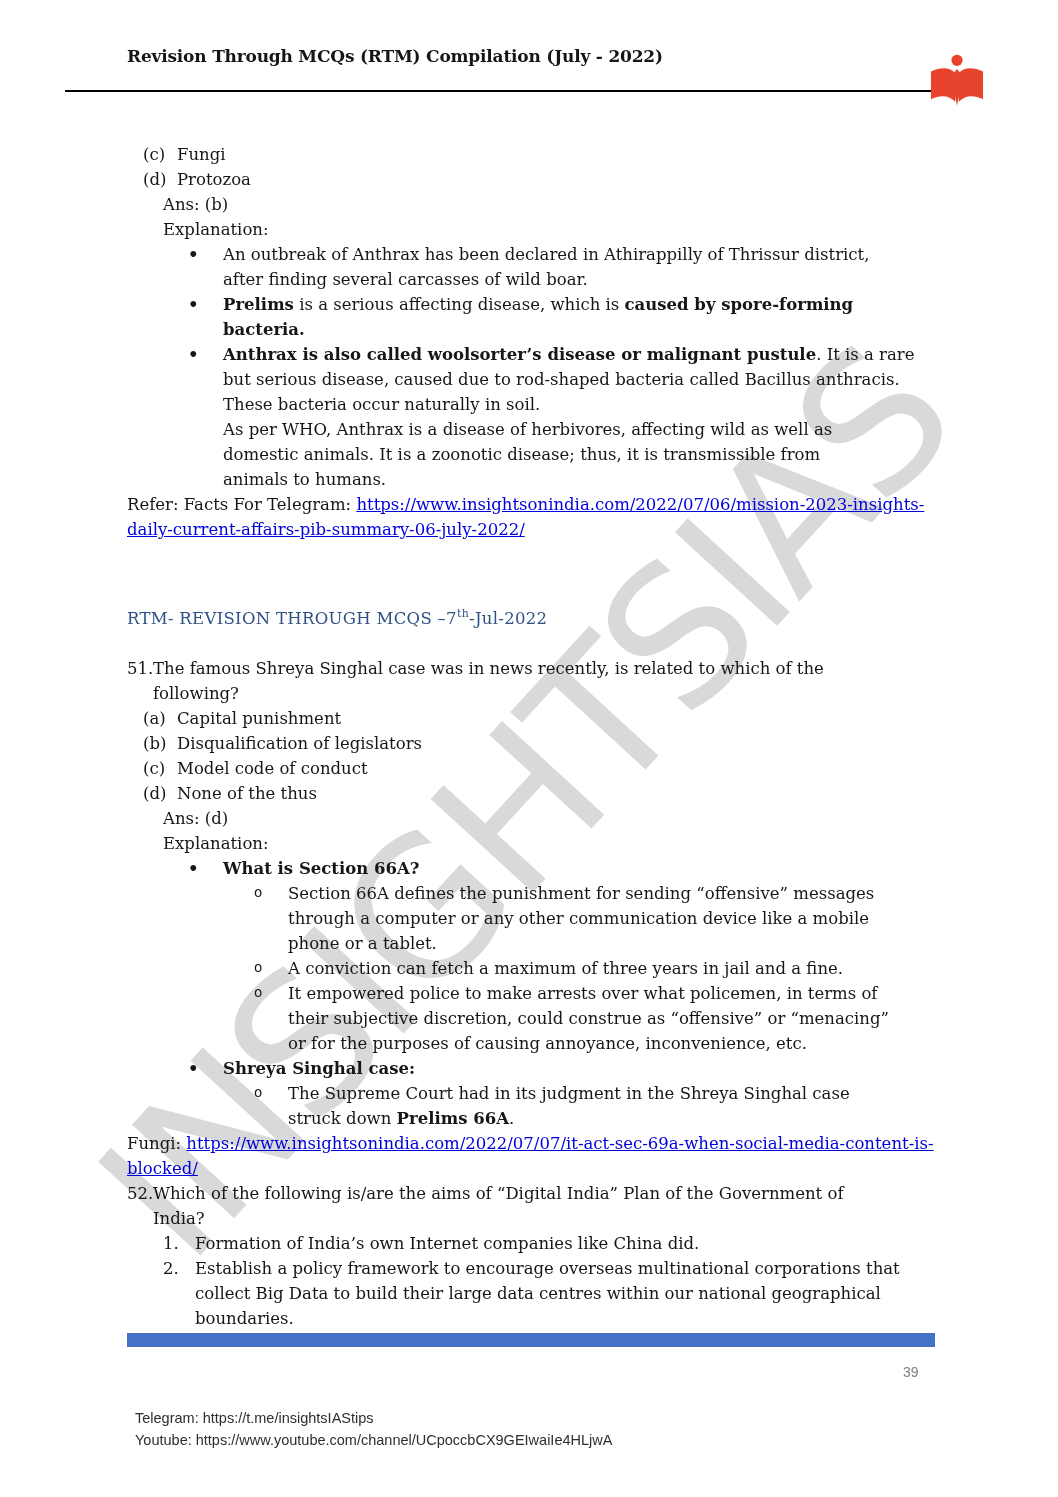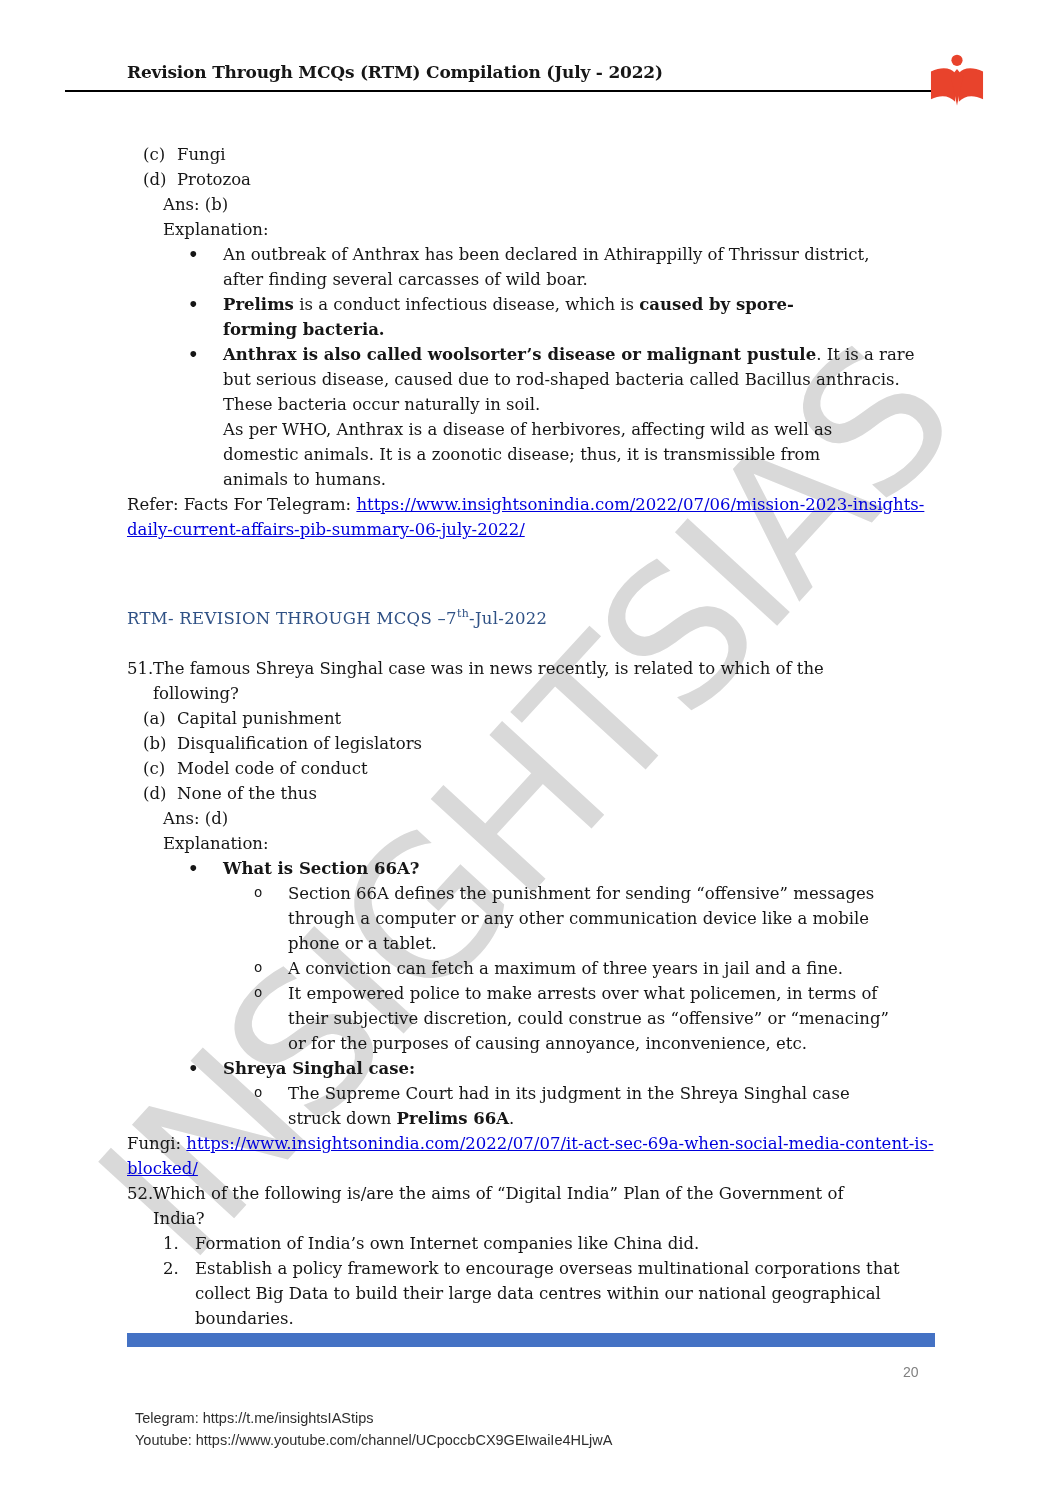--- a/index.html
+++ b/index.html
@@ -3,21 +3,21 @@
 <meta charset="utf-8">
 <style>
   html,body{margin:0;padding:0;background:#888;}
   .page{position:relative;width:1058px;height:1497px;background:#ffffff;overflow:hidden;
         font-family:"DejaVu Serif",serif;color:#161616;}
   
   .watermark{position:absolute;left:58px;top:1150px;transform:rotate(-47.5deg);transform-origin:0 0;
              font-family:"DejaVu Sans",sans-serif;font-size:190px;font-weight:400;letter-spacing:-6px;
              color:#d9d9d9;white-space:nowrap;z-index:0;}
   
-  .hdr-title{position:absolute;left:127px;top:62px;font-size:17px;font-weight:bold;letter-spacing:-0.2px;z-index:2;}
+  .hdr-title{position:absolute;left:127px;top:46px;font-size:17px;font-weight:bold;letter-spacing:-0.2px;z-index:2;}
   .hdr-rule{position:absolute;left:65px;top:90px;width:875px;height:2px;background:#000;z-index:1;}
   .logo{position:absolute;left:926px;top:50px;width:62px;height:64px;z-index:2;}
   
   .content{position:absolute;left:127px;top:142px;width:812px;font-size:16.5px;line-height:25px;z-index:1;}
   .c-opt{margin-left:16px;}
   .c-opt .mk{display:inline-block;width:34px;}
   .c-ml{margin-left:36px;}
   .blt{position:relative;padding-left:96px;}
   .blt::before{content:"\2022";position:absolute;left:61px;top:0;font-weight:bold;}
   .blt-cont{padding-left:96px;}
@@ -57,21 +57,21 @@
   </svg>
 
   <div class="content">
 
     <div class="c-opt"><span class="mk">(c)</span><span>Fungi</span></div>
     <div class="c-opt"><span class="mk">(d)</span><span>Protozoa</span></div>
     <div class="c-ml">Ans: (b)</div>
     <div class="c-ml">Explanation:</div>
 
     <div class="blt w660"><span>An outbreak of Anthrax has been declared in Athirappilly of Thrissur district, after finding several carcasses of wild boar.</span></div>
-    <div class="blt w640"><span class="b">Prelims</span><span> is a conduct infectious disease, which is </span><span class="b">caused by spore-forming bacteria.</span></div>
+    <div class="blt w640"><span class="b">Prelims</span><span> is a serious affecting disease, which is </span><span class="b">caused by spore-forming bacteria.</span></div>
     <div class="blt w720"><span class="b">Anthrax is also called woolsorter’s disease or malignant pustule</span><span>. It is a rare but serious disease, caused due to rod-shaped bacteria called Bacillus anthracis. These bacteria occur naturally in soil.</span></div>
     <div class="blt-cont w640">As per WHO, Anthrax is a disease of herbivores, affecting wild as well as domestic animals. It is a zoonotic disease; thus, it is transmissible from animals to humans.</div>
 
     <div><span>Refer: Facts For Telegram: </span><a class="lnk">https://www.insightsonindia.com/2022/07/06/mission-2023-insights-daily-current-affairs-pib-summary-06-july-2022/</a></div>
 
     <div class="heading"><span>RTM- REVISION THROUGH MCQS –7</span><sup>th</sup><span>-Jul-2022</span></div>
 
     <div class="q w700"><span class="qn">51.</span><span>The famous Shreya Singhal case was in news recently, is related to which of the following?</span></div>
     <div class="c-opt"><span class="mk">(a)</span><span>Capital punishment</span></div>
     <div class="c-opt"><span class="mk">(b)</span><span>Disqualification of legislators</span></div>
@@ -94,15 +94,15 @@
     <div class="num-item"><span class="mk">1.</span><span>Formation of India’s own Internet companies like China did.</span></div>
     <div class="num-item"><span class="mk">2.</span><span>Establish a policy framework to encourage overseas multinational corporations that collect Big Data to build their large data centres within our national geographical boundaries.</span></div>
 
   </div>
 
   <div class="footer-bar"></div>
   <div class="footer-text">
     <div>Telegram: https://t.me/insightsIAStips</div>
     <div>Youtube: https://www.youtube.com/channel/UCpoccbCX9GEIwaiIe4HLjwA</div>
   </div>
-  <div class="page-num">20</div>
+  <div class="page-num">39</div>
 
 </div>
 
 </body></html>

